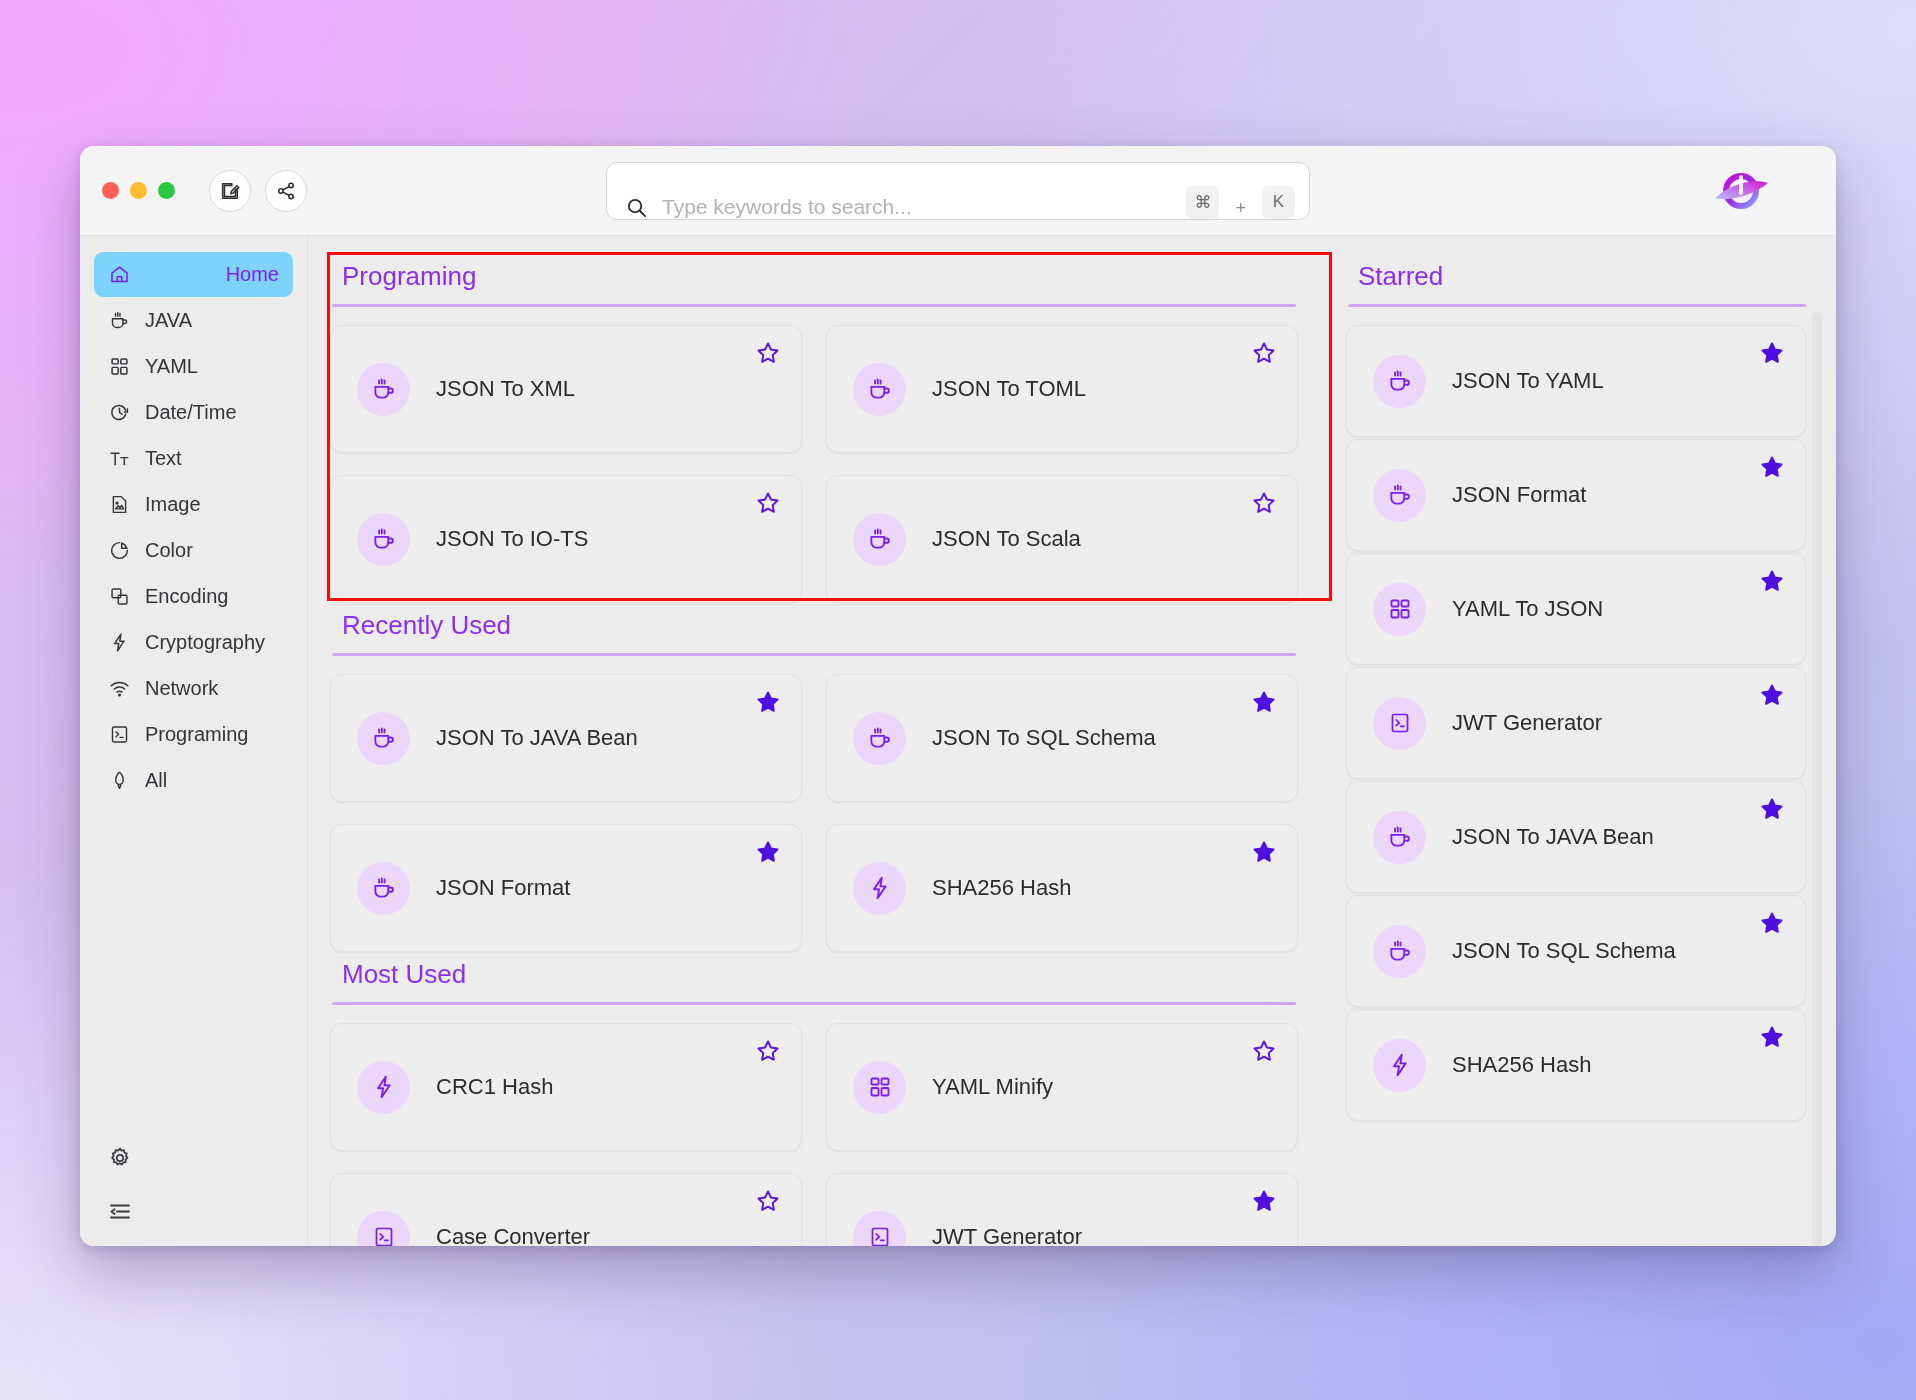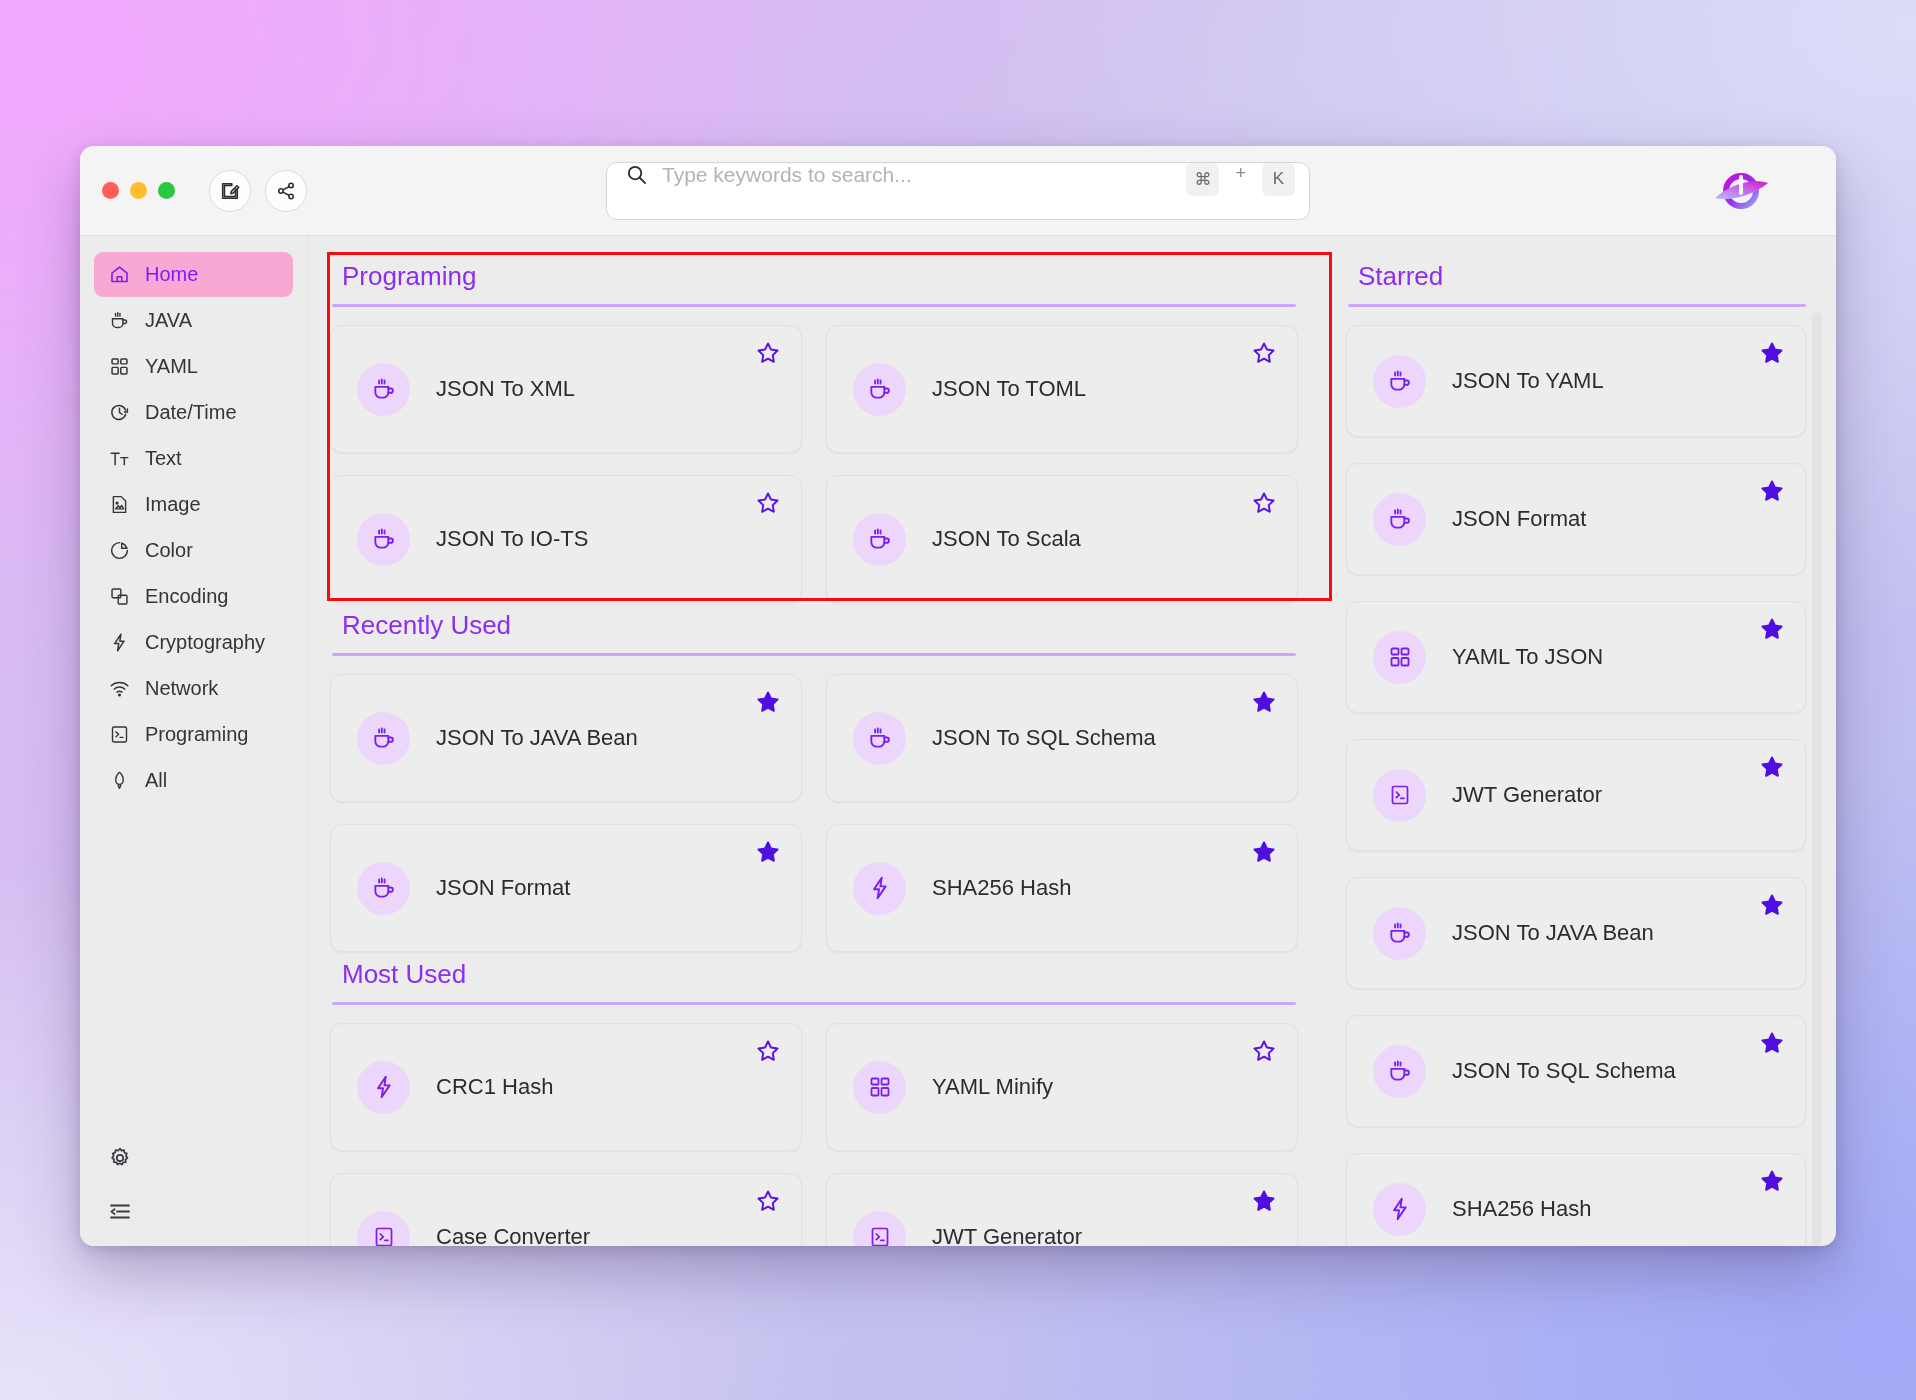--- a/index.html
+++ b/index.html
@@ -57,21 +57,21 @@
   .searchwrap {
     position: absolute;
     left: 50%; transform: translateX(-50%);
     width: 704px;
   }
   .searchbar {
     height: 58px;
     background: #fff;
     border: 1px solid #d6d6d6;
     border-radius: 11px;
-    display: flex; align-items: flex-start;
+    display: flex; align-items: flex-end;
     padding: 0 14px 0 18px;
     gap: 14px;
   }
   .searchbar input {
     flex: 1;
     border: none; outline: none;
     font-size: 21px;
     font-family: "Liberation Sans", sans-serif;
     color: #222;
     background: transparent;
@@ -106,21 +106,21 @@
     display: flex; align-items: center;
     gap: 15px;
     height: 45px;
     padding: 0 14px;
     border-radius: 9px;
     cursor: pointer;
     color: #34343a;
     font-size: 20px;
     margin-bottom: 1px;
   }
-  .nav-item.active { background: #f9a8d4; color: #7b1ff0; font-weight: 500; }
+  .nav-item.active { background: #7dd3fc; color: #7b1ff0; font-weight: 500; justify-content: space-between; }
   .nav-item .ico { width: 22px; height: 22px; display: flex; align-items: center; justify-content: center; flex: 0 0 22px; }
   .nav-bottom { display: flex; flex-direction: column; gap: 30px; padding-left: 14px; }
   .nav-bottom .ico { width: 24px; height: 24px; cursor: pointer; }
 
   
   .main { flex: 1; display: flex; min-width: 0; }
   .col-left {
     flex: 1;
     min-width: 0;
     padding: 18px 26px 0 22px;
@@ -159,21 +159,21 @@
   }
   .card-icon {
     width: 53px; height: 53px; flex: 0 0 53px;
     border-radius: 50%;
     background: #ecd6fb;
     display: flex; align-items: center; justify-content: center;
   }
   .card-label { font-size: 22px; color: #2b2b30; }
   .star { position: absolute; top: 14px; right: 20px; width: 26px; height: 26px; cursor: pointer; }
 
-  .starred-list { display: flex; flex-direction: column; gap: 26px; padding-right: 30px; }
+  .starred-list { display: flex; flex-direction: column; gap: 2px; padding-right: 30px; }
   .starred-list .card { height: 112px; }
 
   .vscroll {
     position: absolute;
     right: 14px; top: 76px; bottom: 0;
     width: 10px;
     background: #e3e3e3;
     border-radius: 5px;
   }
 

